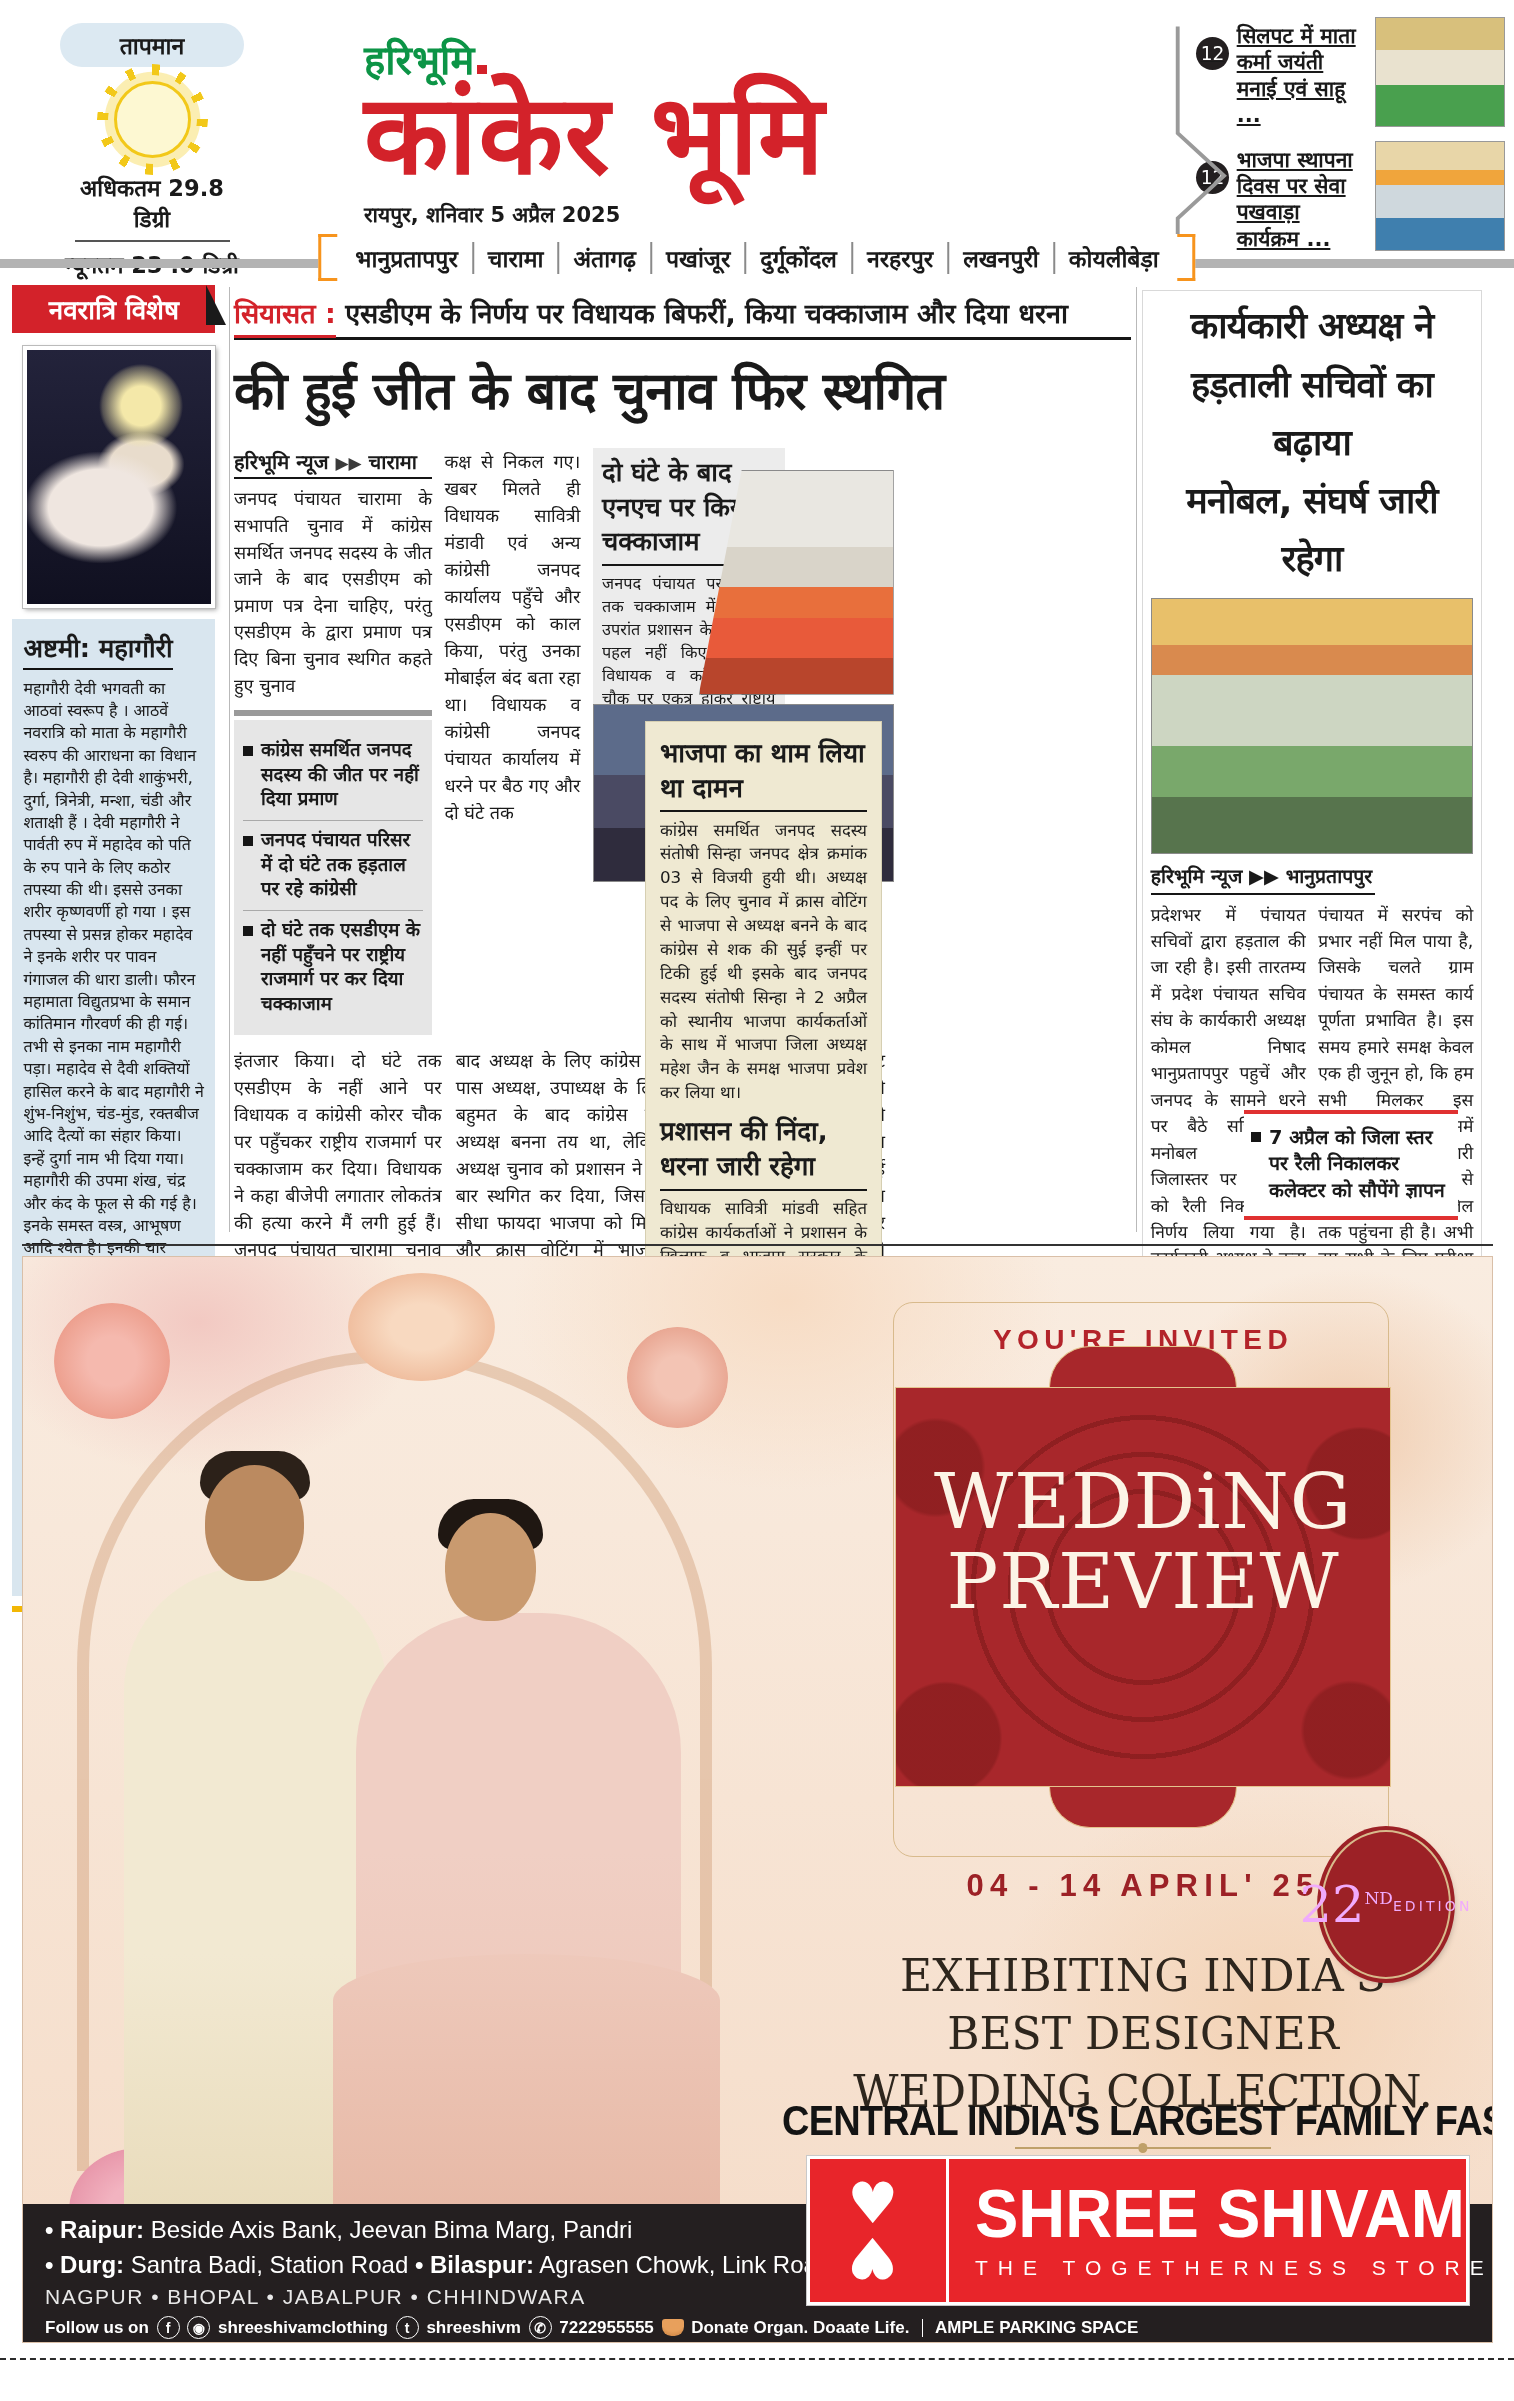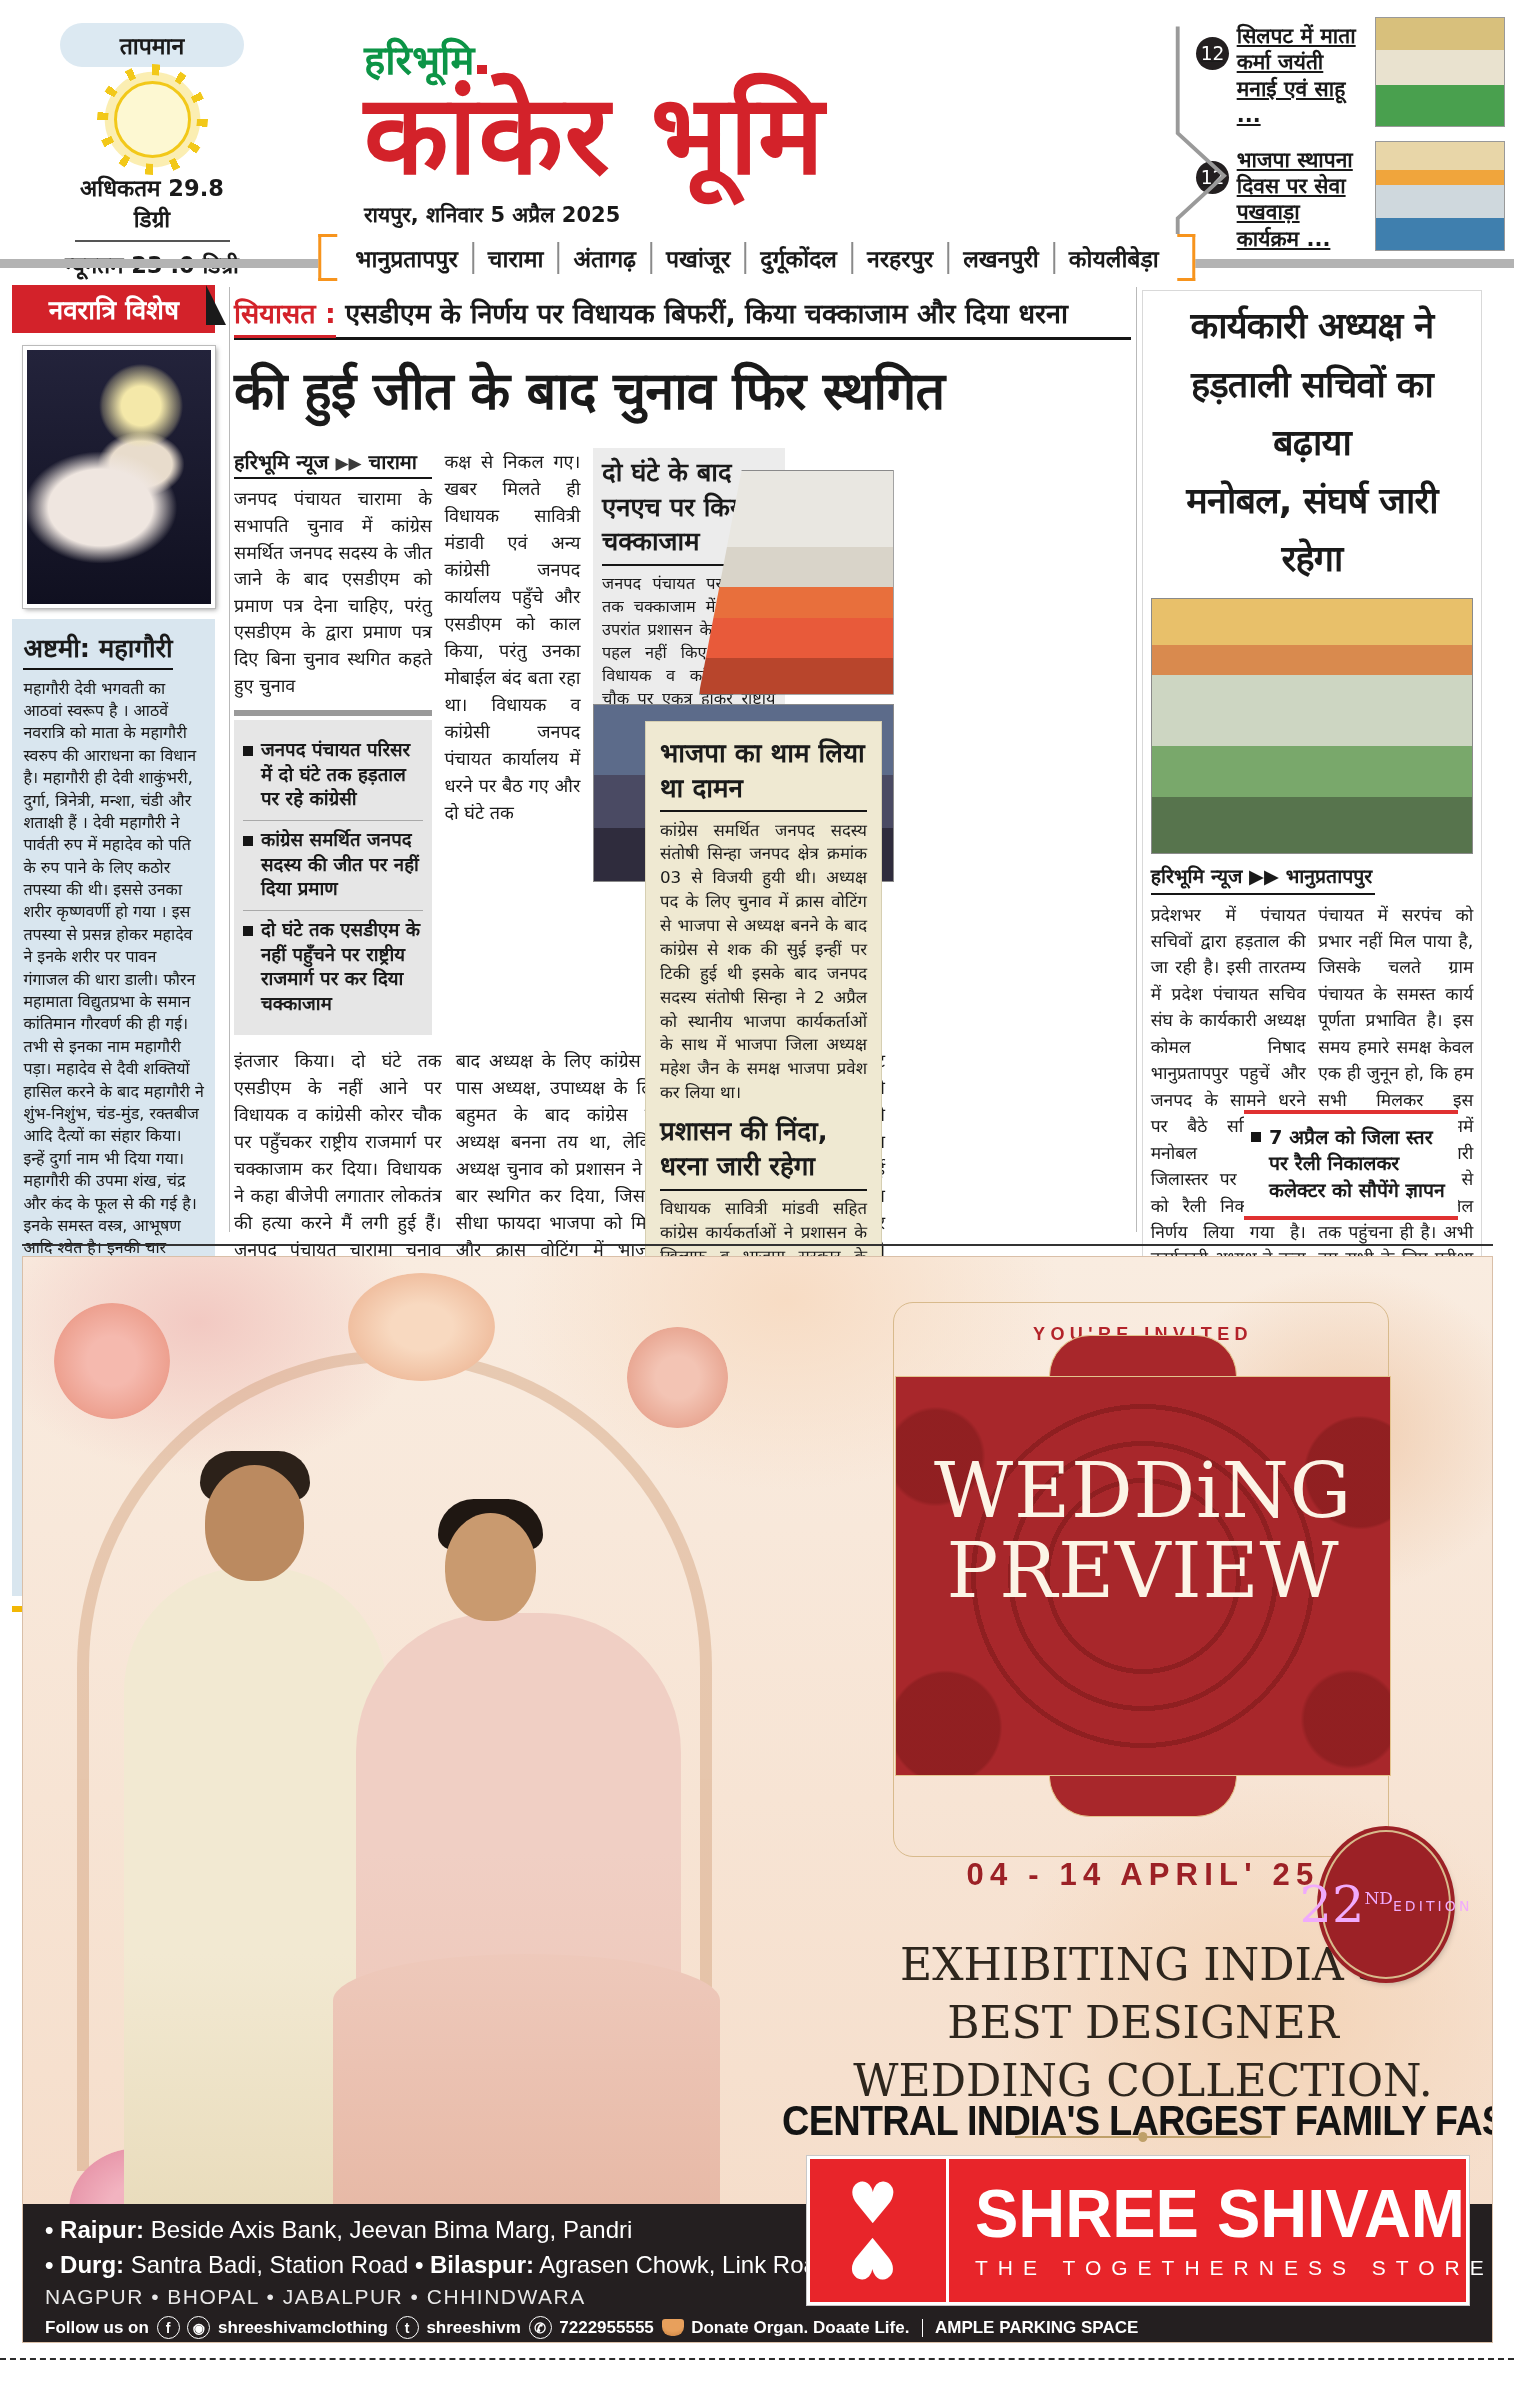--- a/index.html
+++ b/index.html
@@ -125,21 +125,21 @@
   .groom-hair { position:absolute; left:177px; top:194px; width:110px; height:50px; background:#2c2119; border-radius:54px 54px 31px 31px; }
   .bride { position:absolute; left:333px; top:356px; width:325px; height:599px;
            background:linear-gradient(180deg,#f0cfc4 0 40%, #ecc2b2 100%); border-radius:139px 139px 0 0; }
   .bride-head { position:absolute; left:422px; top:256px; width:91px; height:108px; background:#c99a6f; border-radius:50% 50% 46% 46%; }
   .bride-hair { position:absolute; left:415px; top:242px; width:105px; height:51px; background:#1f1712; border-radius:54px 54px 23px 23px; }
   .bride-skirt { position:absolute; left:310px; top:697px; width:387px; height:258px;
            background:linear-gradient(180deg,#eec9bb, #e7b9a6); border-radius:50% 50% 0 0 / 18% 18% 0 0; }
 
   .ad-right { position:absolute; left:779px; top:31px; width:682px; text-align:center; }
   .gold-frame { position:absolute; left:91px; top:14px; width:496px; height:555px; border:1.5px solid #d8ba8c; border-radius:20px; }
-  .invited { position:relative; font-size:18px; font-weight:bold; letter-spacing:5.4px; color:#b3232a; margin-top:36px; font-family:"Liberation Sans", sans-serif; }
+  .invited { position:relative; font-size:28px; font-weight:bold; letter-spacing:5.4px; color:#b3232a; margin-top:36px; font-family:"Liberation Sans", sans-serif; }
   .red-panel { position:relative; width:496px; margin:31px auto 0; height:400px; background:#a8272b; border:1.5px solid #e4c48e;
         background-image:radial-gradient(circle at 50% 50%, transparent 0 93px, rgba(122,24,24,.55) 93px 98px, transparent 98px 130px, rgba(122,24,24,.55) 130px 135px, transparent 135px 167px, rgba(122,24,24,.55) 167px 172px, transparent 172px),
                          radial-gradient(circle at 8% 20%, rgba(122,24,24,.5) 0 46px, transparent 50px),
                          radial-gradient(circle at 94% 24%, rgba(122,24,24,.5) 0 54px, transparent 57px),
                          radial-gradient(circle at 10% 88%, rgba(122,24,24,.5) 0 54px, transparent 57px),
                          radial-gradient(circle at 92% 86%, rgba(122,24,24,.5) 0 46px, transparent 50px); }
   .red-panel::before, .red-panel::after { content:""; position:absolute; left:50%; transform:translateX(-50%);
         width:186px; height:40px; background:#a8272b; border:1.5px solid #e4c48e; }
   .red-panel::before { top:-42px; border-bottom:none; border-radius:46px 46px 0 0; }
   .red-panel::after { bottom:-42px; border-top:none; border-radius:0 0 46px 46px; }
@@ -259,25 +259,25 @@
           <span>हरिभूमि न्यूज</span>
           <span class="marker">▶▶</span>
           <span>चारामा</span>
         </div>
         <div class="lead-par">जनपद पंचायत चारामा के सभापति चुनाव में कांग्रेस समर्थित जनपद सदस्य के जीत जाने के बाद एसडीएम को प्रमाण पत्र देना चाहिए, परंतु एसडीएम के द्वारा प्रमाण पत्र दिए बिना चुनाव स्थगित कहते हुए चुनाव</div>
         <div class="hl-box">
           <div class="hl-top"></div>
           <div class="hl-body">
             <div class="hl-item">
                 <span class="sq"></span>
-                <span>जनपद पंचायत परिसर में दो घंटे तक हड़ताल पर रहे कांग्रेसी</span>
+                <span>कांग्रेस समर्थित जनपद सदस्य की जीत पर नहीं दिया प्रमाण</span>
               </div>
             <div class="hl-item">
                 <span class="sq"></span>
-                <span>कांग्रेस समर्थित जनपद सदस्य की जीत पर नहीं दिया प्रमाण</span>
+                <span>जनपद पंचायत परिसर में दो घंटे तक हड़ताल पर रहे कांग्रेसी</span>
               </div>
             <div class="hl-item">
                 <span class="sq"></span>
                 <span>दो घंटे तक एसडीएम के नहीं पहुँचने पर राष्ट्रीय राजमार्ग पर कर दिया चक्काजाम</span>
               </div>
           </div>
         </div>
       </div>
       <div class="colB running">कक्ष से निकल गए। खबर मिलते ही विधायक सावित्री मंडावी एवं अन्य कांग्रेसी जनपद कार्यालय पहुँचे और एसडीएम को काल किया, परंतु उनका मोबाईल बंद बता रहा था। विधायक व कांग्रेसी जनपद पंचायत कार्यालय में धरने पर बैठ गए और दो घंटे तक</div>
       <div class="colC">

